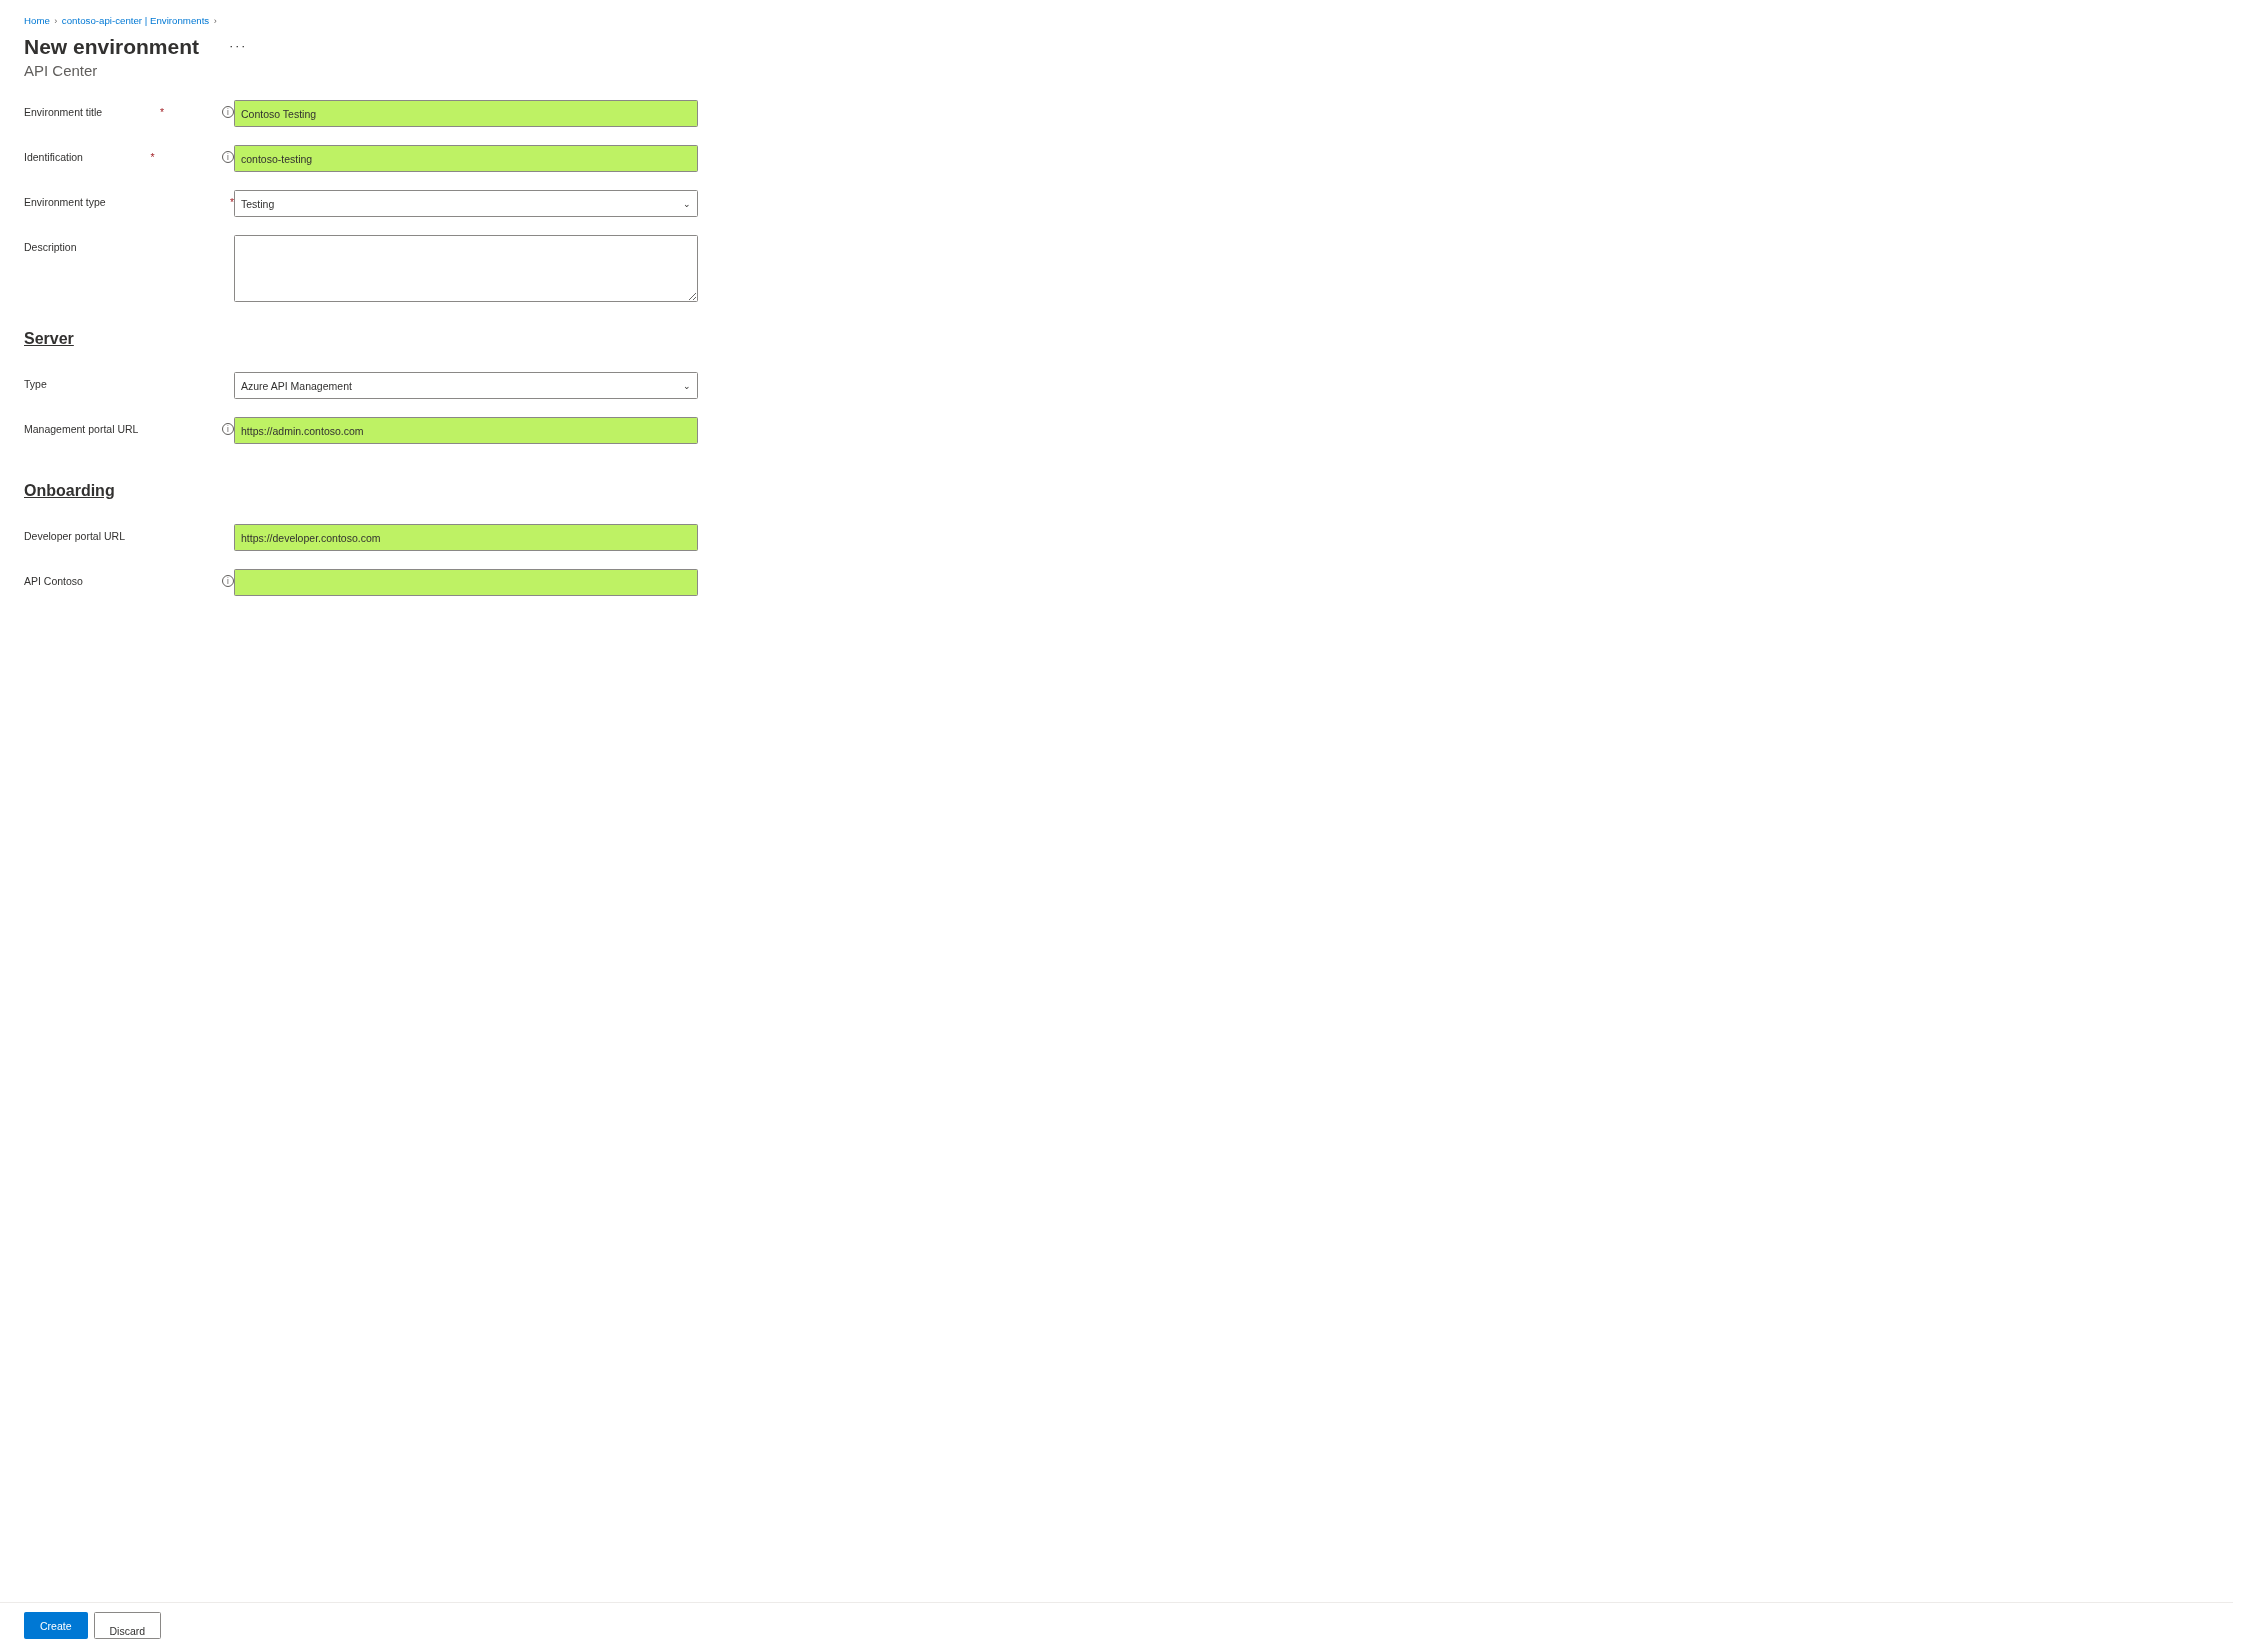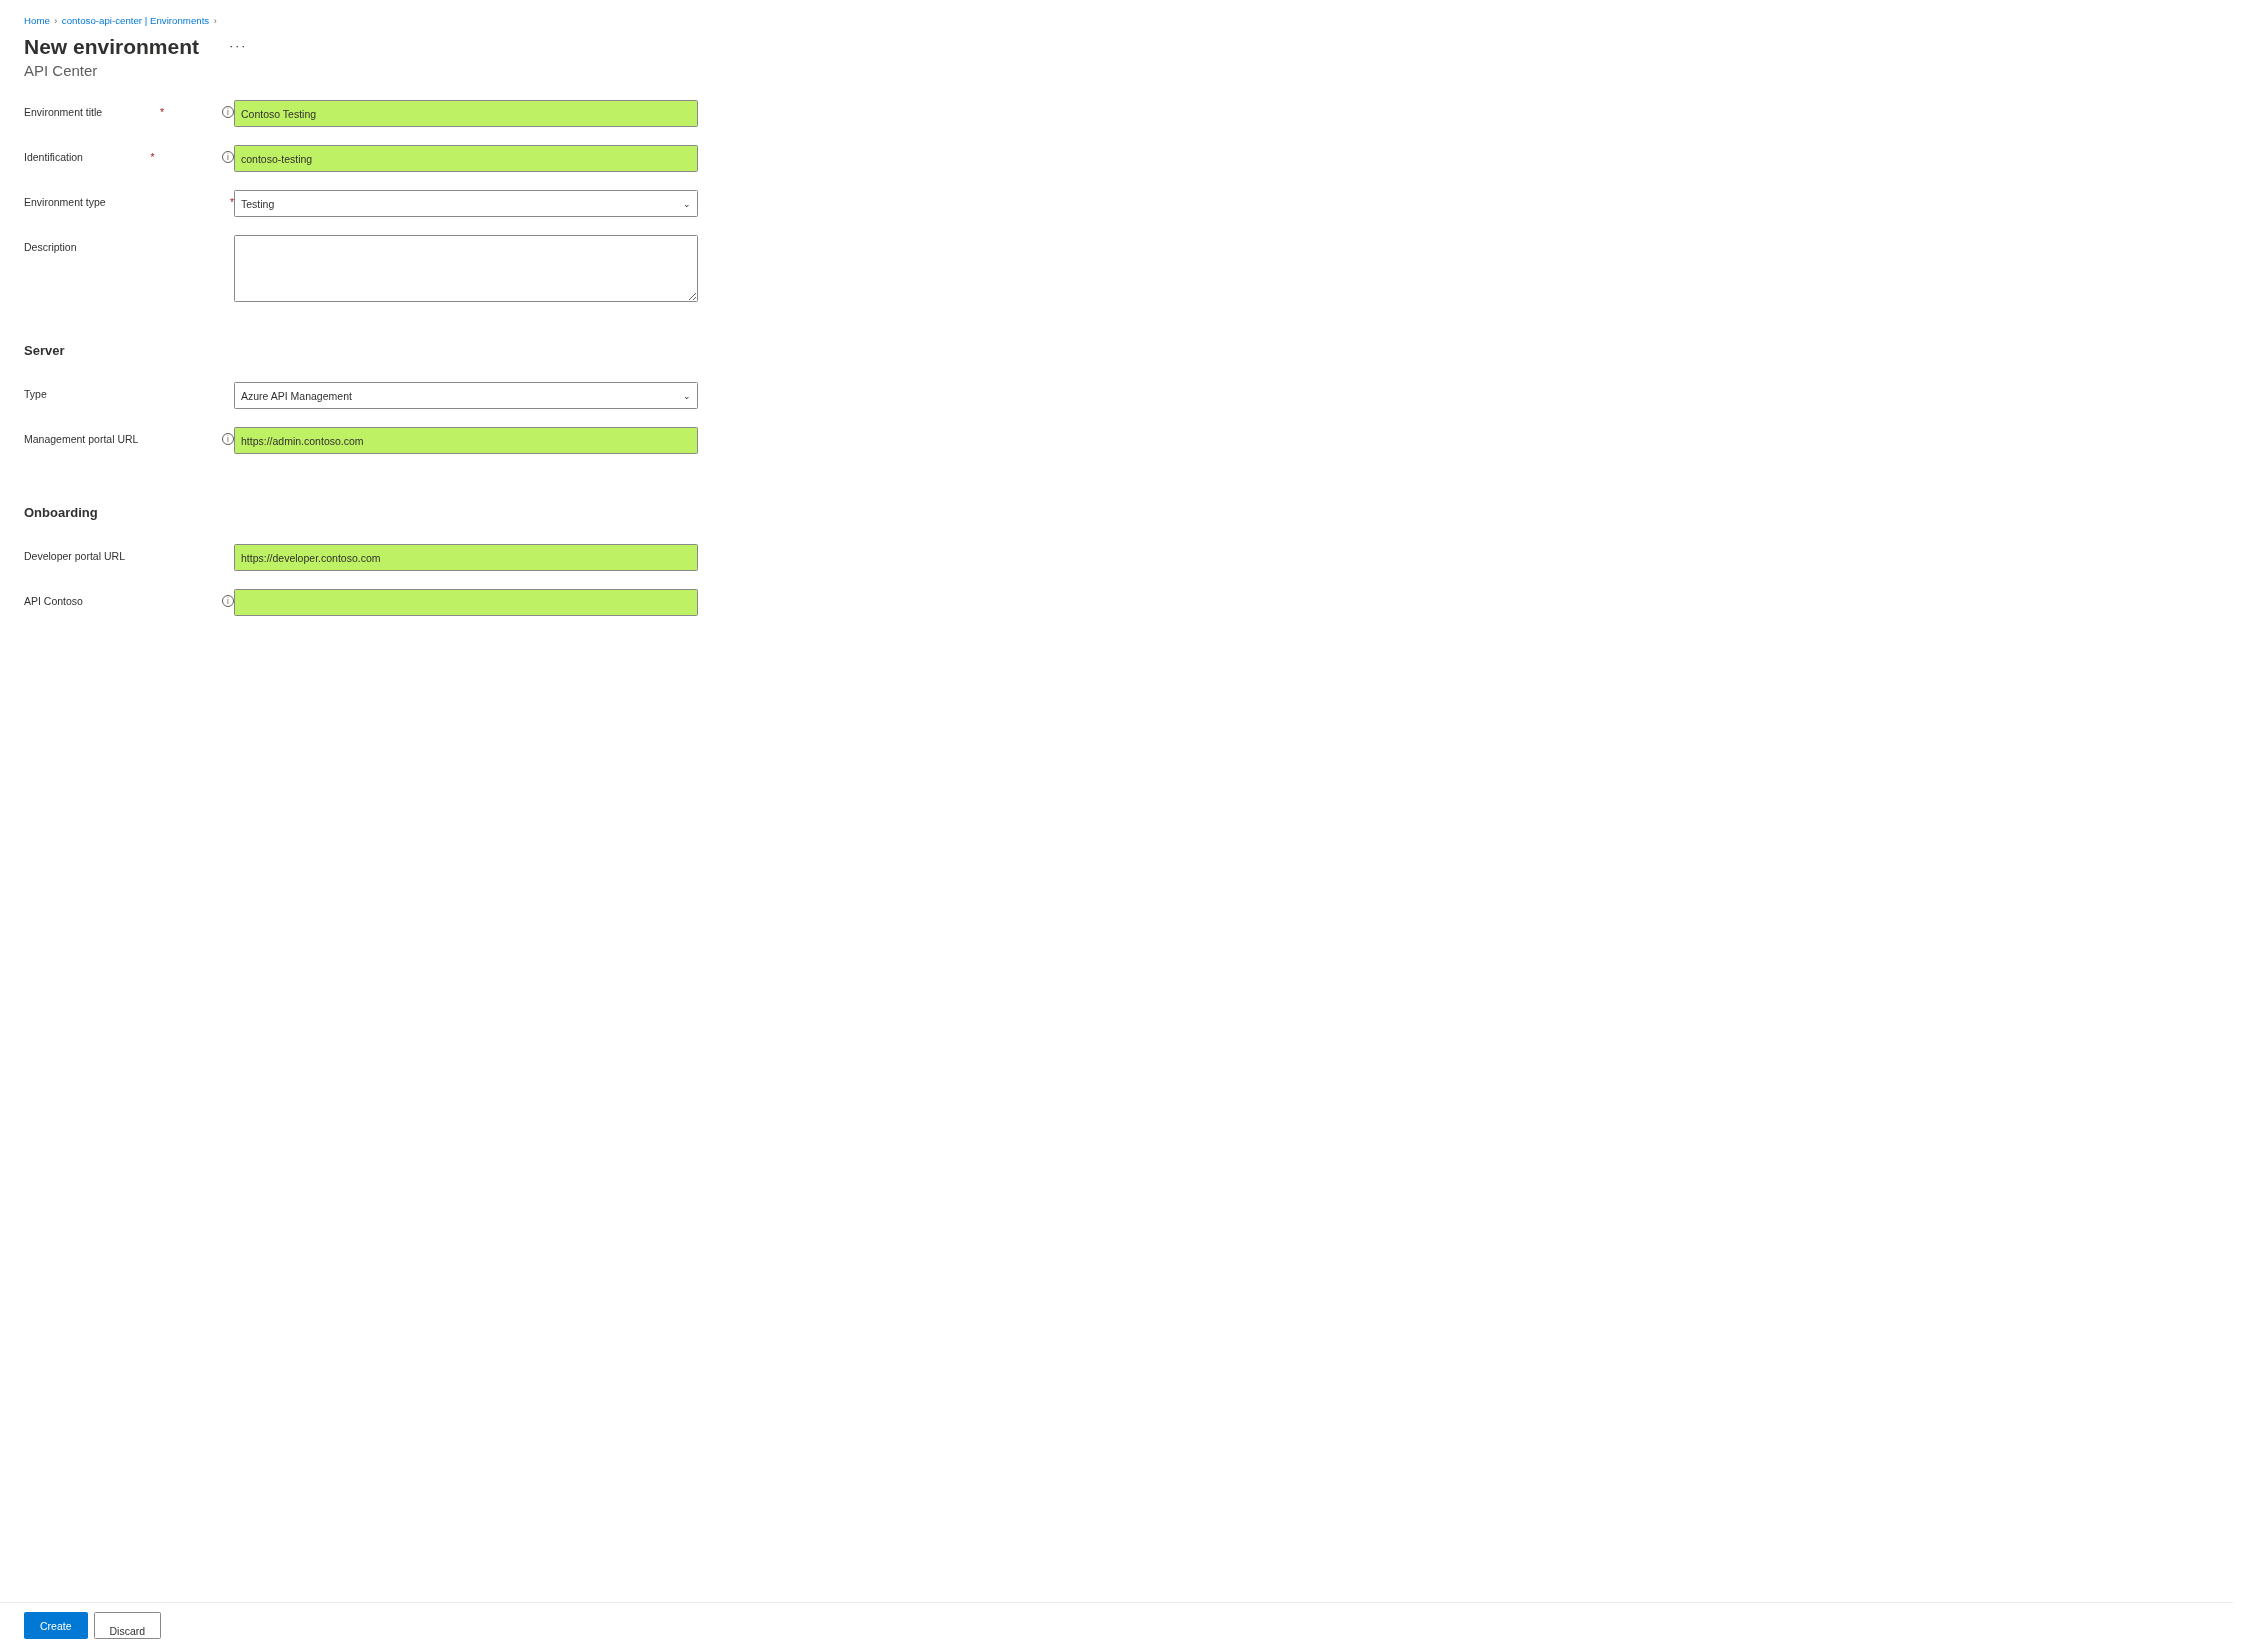--- a/index.html
+++ b/index.html
@@ -166,25 +166,26 @@
       position: absolute;
       right: 7.5px;
       top: 50%;
       transform: translateY(-50%);
       pointer-events: none;
       color: #323130;
       font-size: 9px;
     }
 
     .section-header {
-      font-size: 13px;
+      font-size: 16px;
       font-weight: 600;
       color: #323130;
-      margin-top: 24px;
+      margin-top: 11px;
       margin-bottom: 12px;
+      text-decoration: underline;
     }
 
     .section-divider {
       margin-bottom: 12px;
     }
 
     .instructions-link {
       color: #0078d4;
       text-decoration: none;
       cursor: pointer;

